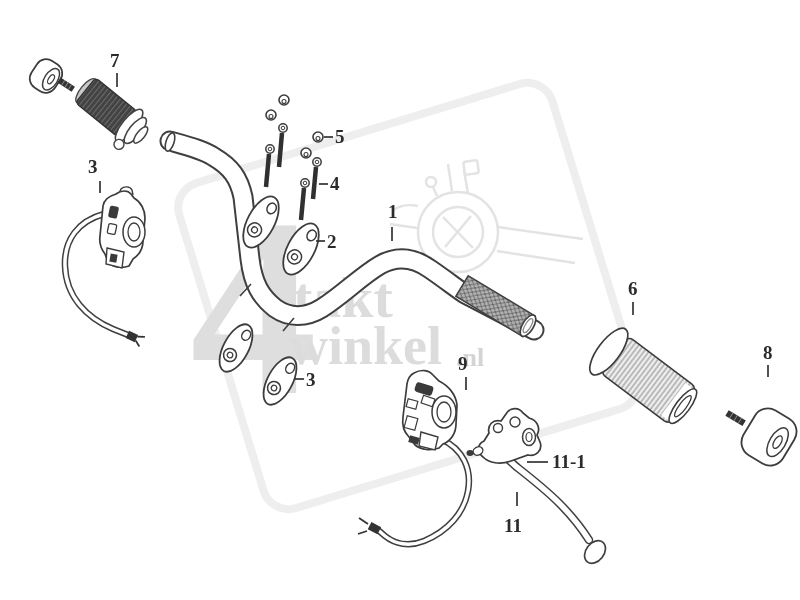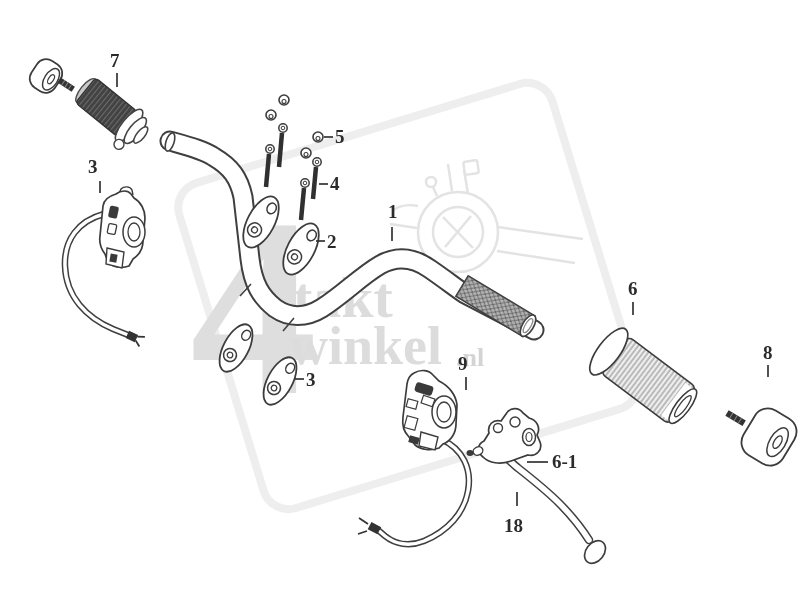--- a/index.html
+++ b/index.html
@@ -248,15 +248,15 @@
 <div class="lbl" style="left:110px;top:51px">7</div>
 <div class="lbl" style="left:88px;top:157px">3</div>
 <div class="lbl" style="left:335px;top:127px">5</div>
 <div class="lbl" style="left:330px;top:174px">4</div>
 <div class="lbl" style="left:388px;top:202px">1</div>
 <div class="lbl" style="left:327px;top:232px">2</div>
 <div class="lbl" style="left:306px;top:370px">3</div>
 <div class="lbl" style="left:628px;top:279px">6</div>
 <div class="lbl" style="left:763px;top:343px">8</div>
 <div class="lbl" style="left:458px;top:354px">9</div>
-<div class="lbl" style="left:552px;top:452px">6-1</div>
-<div class="lbl" style="left:504px;top:516px">18</div>
+<div class="lbl" style="left:552px;top:452px">11-1</div>
+<div class="lbl" style="left:504px;top:516px">11</div>
 </div>
 
 </body></html>

